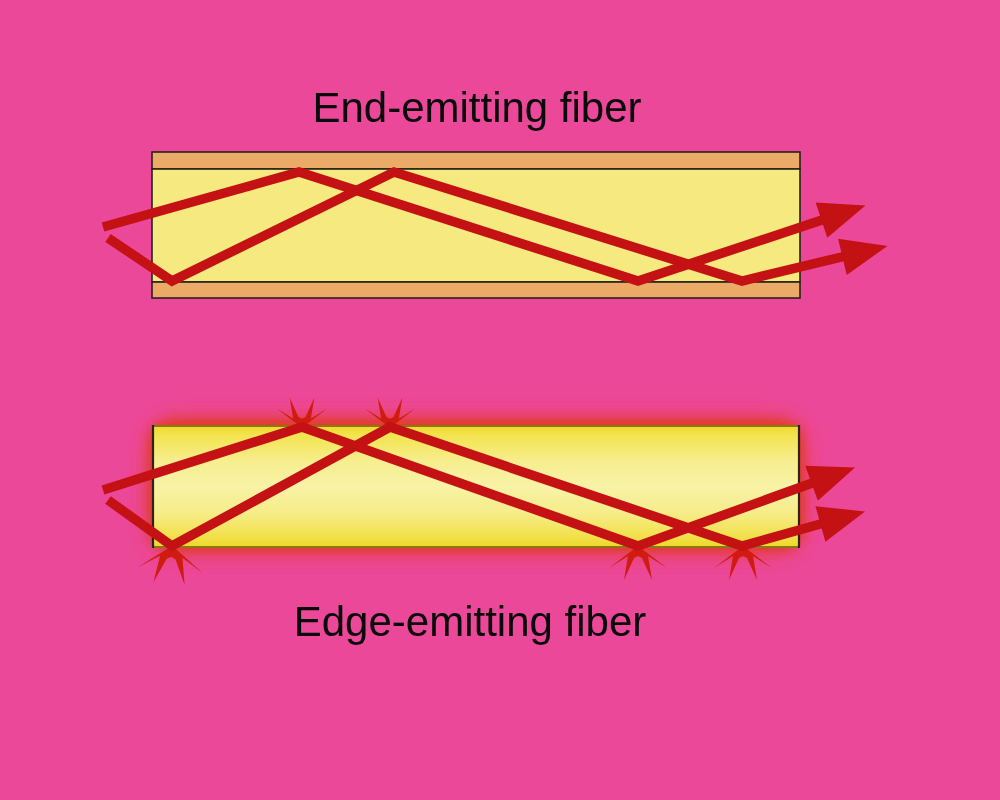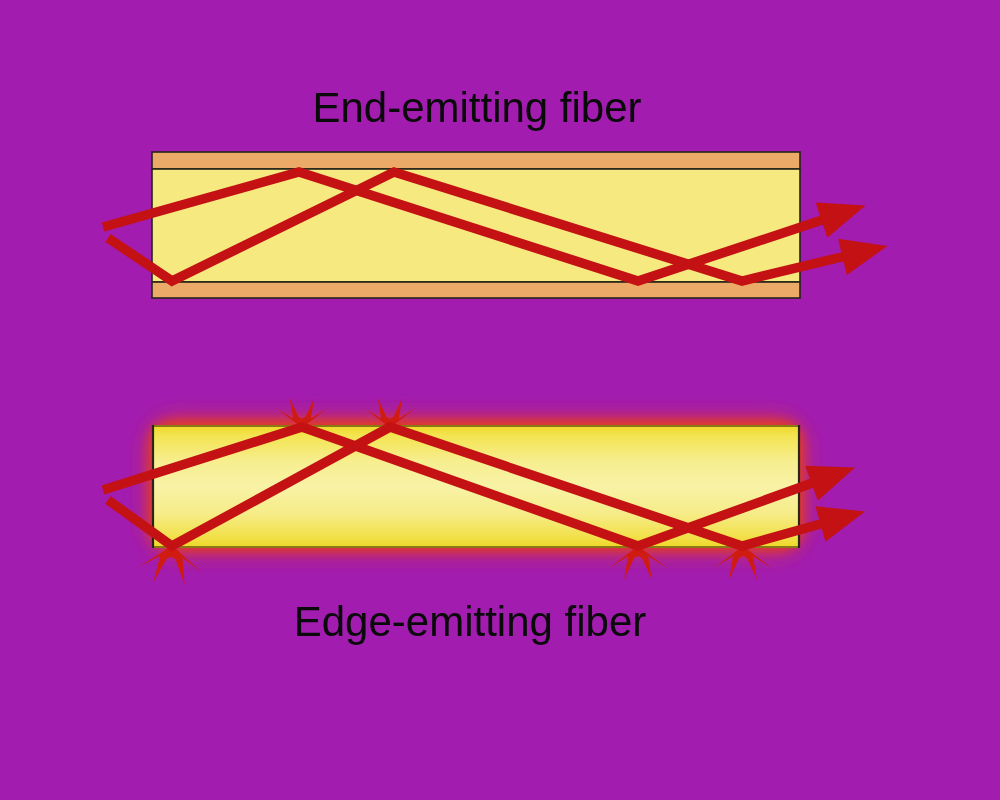--- a/index.html
+++ b/index.html
@@ -8,21 +8,21 @@
     width: 1000px;
     height: 800px;
     background: #ffffff;
     overflow: hidden;
     font-family: "Liberation Sans", sans-serif;
   }
   .canvas-wrap {
     position: relative;
     width: 1000px;
     height: 800px;
-    background: #a21caf;
+    background: #ec4899;
   }
   svg { display: block; }
   .title-text {
     font-family: "Liberation Sans", sans-serif;
     font-size: 42px;
     font-weight: 400;
     fill: #0a0a0a;
   }
   .fiber-outline { stroke: #26231a; stroke-width: 1.6; }
   .ray { fill: none; stroke-width: 9.5; stroke-linejoin: miter; }

